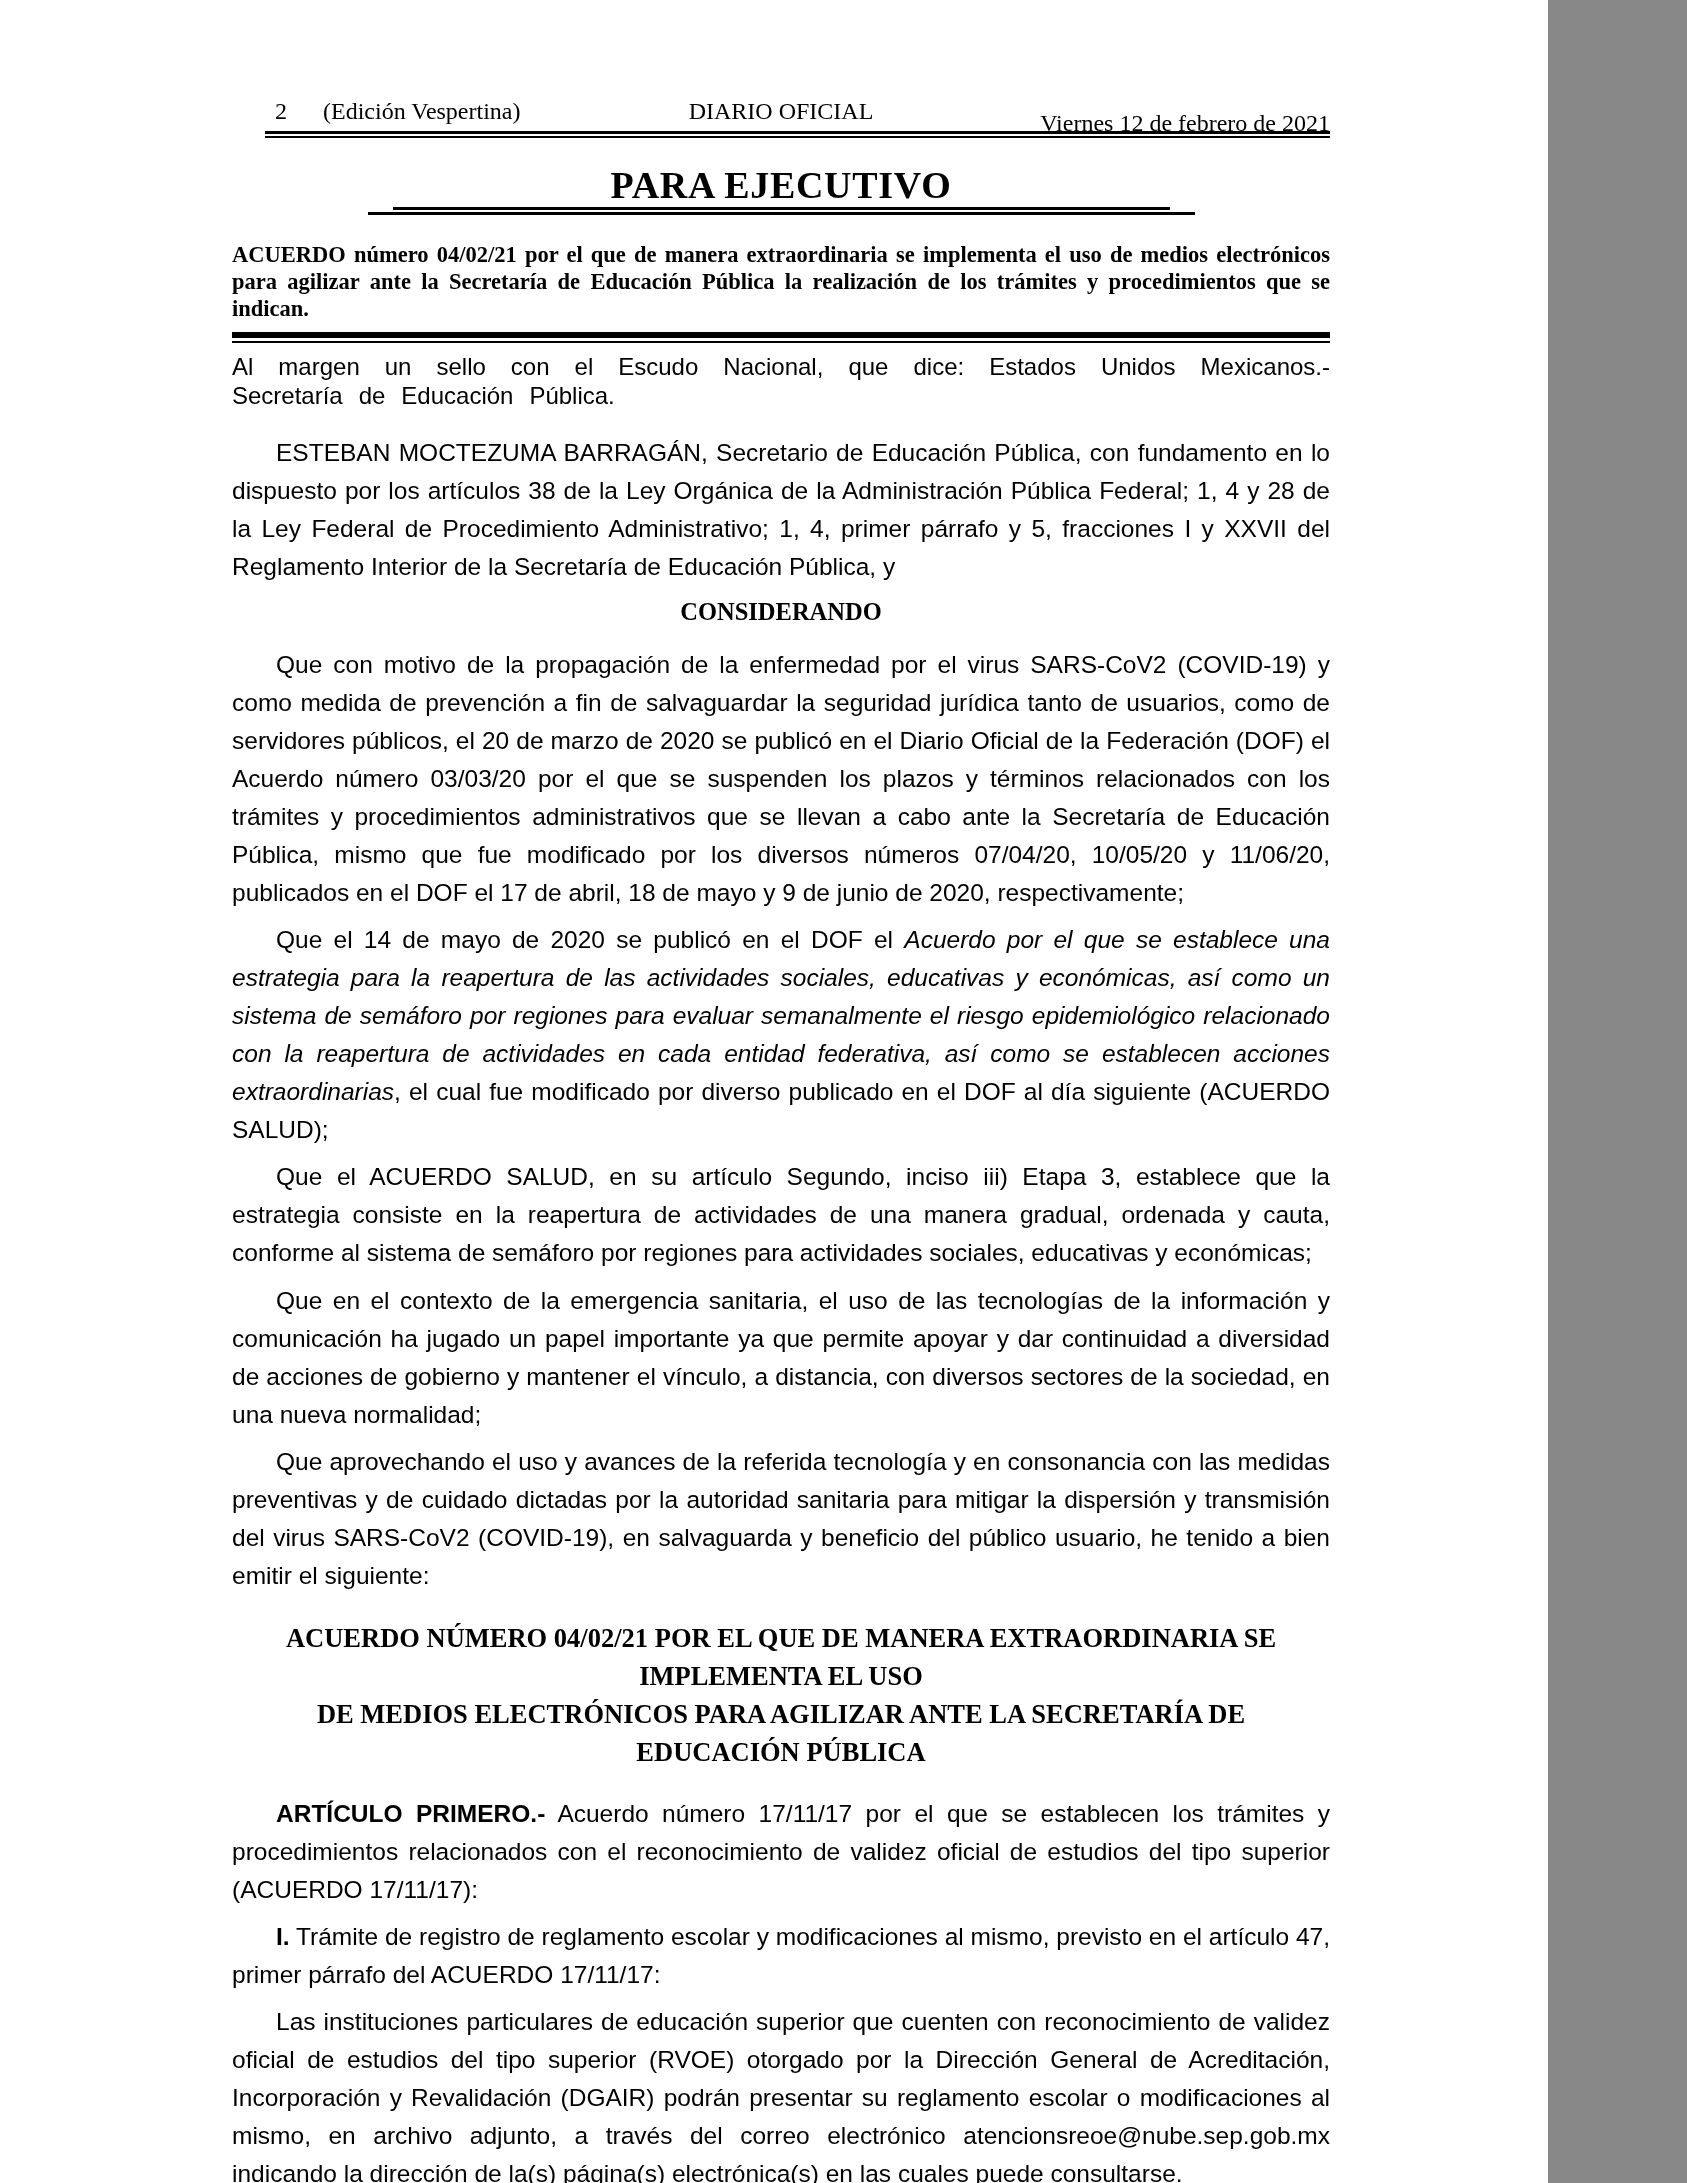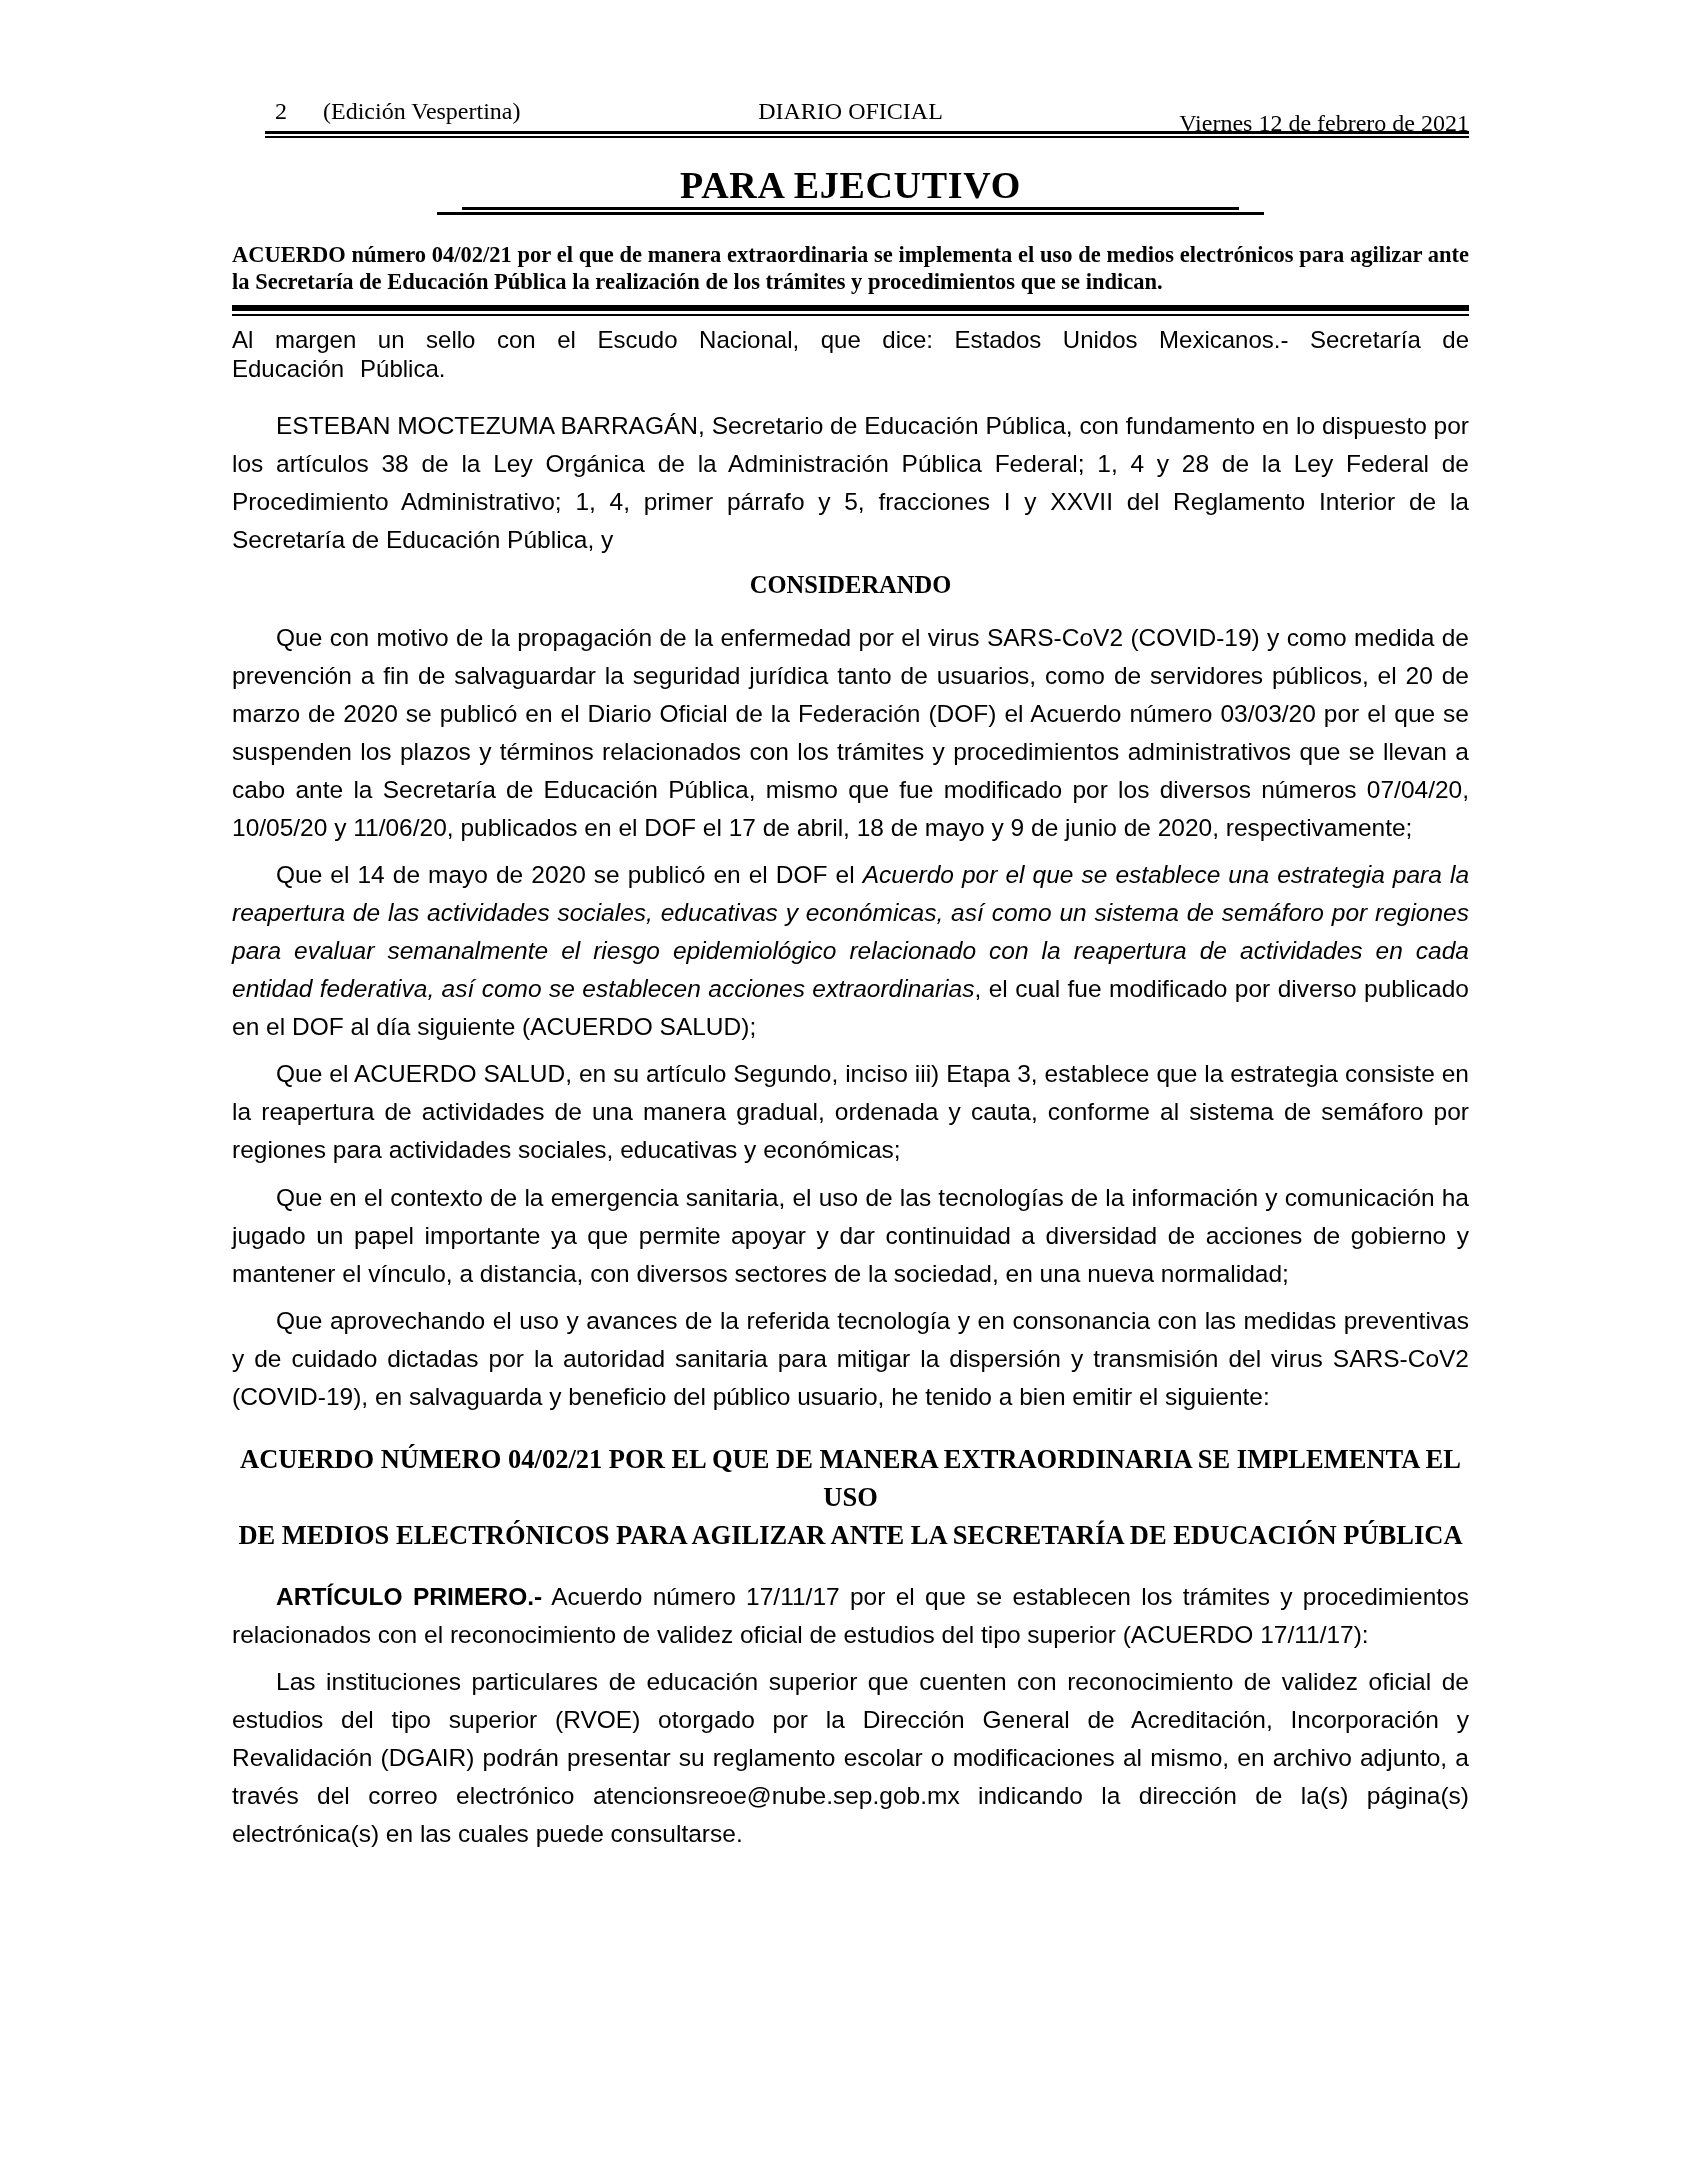--- a/index.html
+++ b/index.html
@@ -1,19 +1,19 @@
 <!DOCTYPE html>
 <html style="font-size:10.6px"><head>
 <meta charset="utf-8">
 <title>DOF</title>
 <style>
   html,body { margin:0; padding:0; background:#888; }
   .page {
     position:relative;
-    width:1687px; height:2183px;
+    width:1548px; height:2183px;
     background:#ffffff; color:#000;
     box-sizing:border-box;
     padding:98px 218px 0 232px;
     overflow:hidden;
   }
   
   .masthead {
     position:relative;
     font:24px/26.5px "Liberation Serif", serif;
     white-space:nowrap;
@@ -116,17 +116,18 @@
 
   <p class="body-p">Que aprovechando el uso y avances de la referida tecnología y en consonancia con las medidas preventivas y de cuidado dictadas por la autoridad sanitaria para mitigar la dispersión y transmisión del virus SARS-CoV2 (COVID-19), en salvaguarda y beneficio del público usuario, he tenido a bien emitir el siguiente:</p>
 
   <h3 class="decree-title">
     <div>ACUERDO NÚMERO 04/02/21 POR EL QUE DE MANERA EXTRAORDINARIA SE IMPLEMENTA EL USO</div>
     <div>DE MEDIOS ELECTRÓNICOS PARA AGILIZAR ANTE LA SECRETARÍA DE EDUCACIÓN PÚBLICA</div>
   </h3>
 
   <p class="body-p mt-lg"><span class="b">ARTÍCULO PRIMERO.-</span><span> Acuerdo número 17/11/17 por el que se establecen los trámites y procedimientos relacionados con el reconocimiento de validez oficial de estudios del tipo superior (ACUERDO 17/11/17):</span></p>
 
+  <p class="body-p"><span class="b">I.</span><span> Trámite de registro de reglamento escolar y modificaciones al mismo, previsto en el artículo 47, primer párrafo del ACUERDO 17/11/17:</span></p>
 
   <p class="body-p"><span>Las instituciones particulares de educación superior que cuenten con reconocimiento de validez oficial de estudios del tipo superior (RVOE) otorgado por la Dirección General de Acreditación, Incorporación y Revalidación (DGAIR) podrán presentar su reglamento escolar o modificaciones al mismo, en archivo adjunto, a través del correo electrónico </span><span>atencionsreoe@nube.sep.gob.mx</span><span> indicando la dirección de la(s) página(s) electrónica(s) en las cuales puede consultarse.</span></p>
 
 </div>
 
 
 </body></html>

